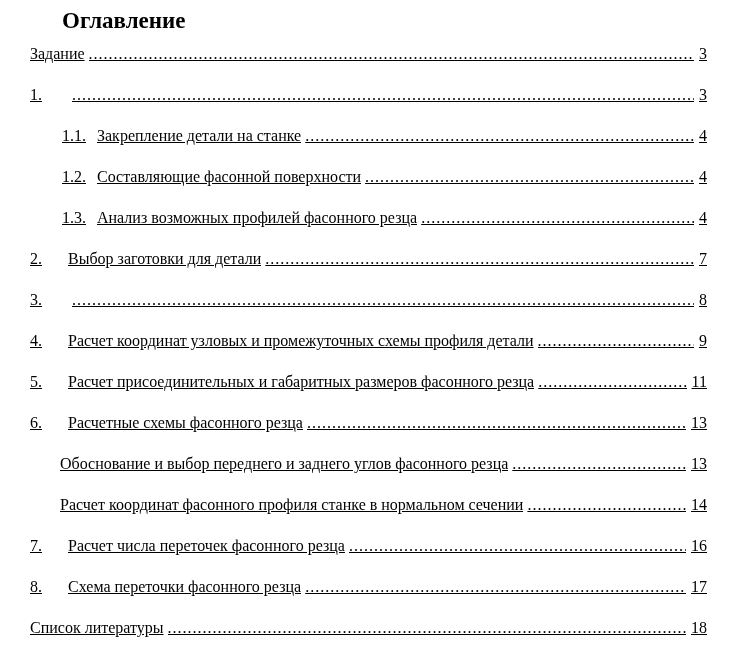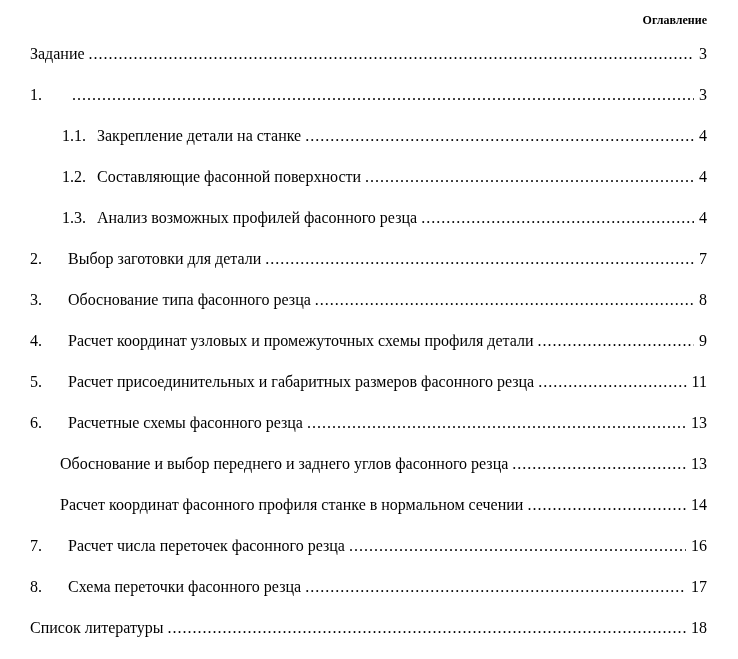--- a/index.html
+++ b/index.html
@@ -16,34 +16,34 @@
     color: #000000;
   }
   .doc {
     position: absolute;
     left: 0; top: 0; right: 0; bottom: 0;
     padding: 0 31px 0 30px;
     box-sizing: border-box;
   }
   .toc-heading {
     margin: 8px 0 0 32px;
-    font-size: 12px;
+    font-size: 23px;
     line-height: 25px;
     font-weight: bold;
-    text-align: right;
   }
   .toc-list {
     margin-top: 0;
   }
   .toc-row {
     display: flex;
     align-items: baseline;
     line-height: 41px;
     font-size: 16px;
     white-space: nowrap;
+    text-decoration: underline;
   }
   .toc-row .num {
     flex: 0 0 auto;
   }
   .toc-row .title {
     flex: 0 1 auto;
     overflow: hidden;
   }
   .toc-row .dots {
     flex: 1 1 10px;
@@ -134,21 +134,20 @@
 
   <div class="toc-row level-num">
     <span class="num">2.</span>
     <span class="title">Выбор заготовки для детали</span>
     <span class="dots"></span>
     <span class="page">7</span>
   </div>
 
   <div class="toc-row level-num">
     <span class="num">3.</span>
-    <span class="title">Обоснование типа фасонного резца</span>
     <span class="dots"></span>
     <span class="page">8</span>
   </div>
 
   <div class="toc-row level-num">
     <span class="num">4.</span>
     <span class="title">Расчет координат узловых и промежуточных схемы профиля детали</span>
     <span class="dots"></span>
     <span class="page">9</span>
   </div>

